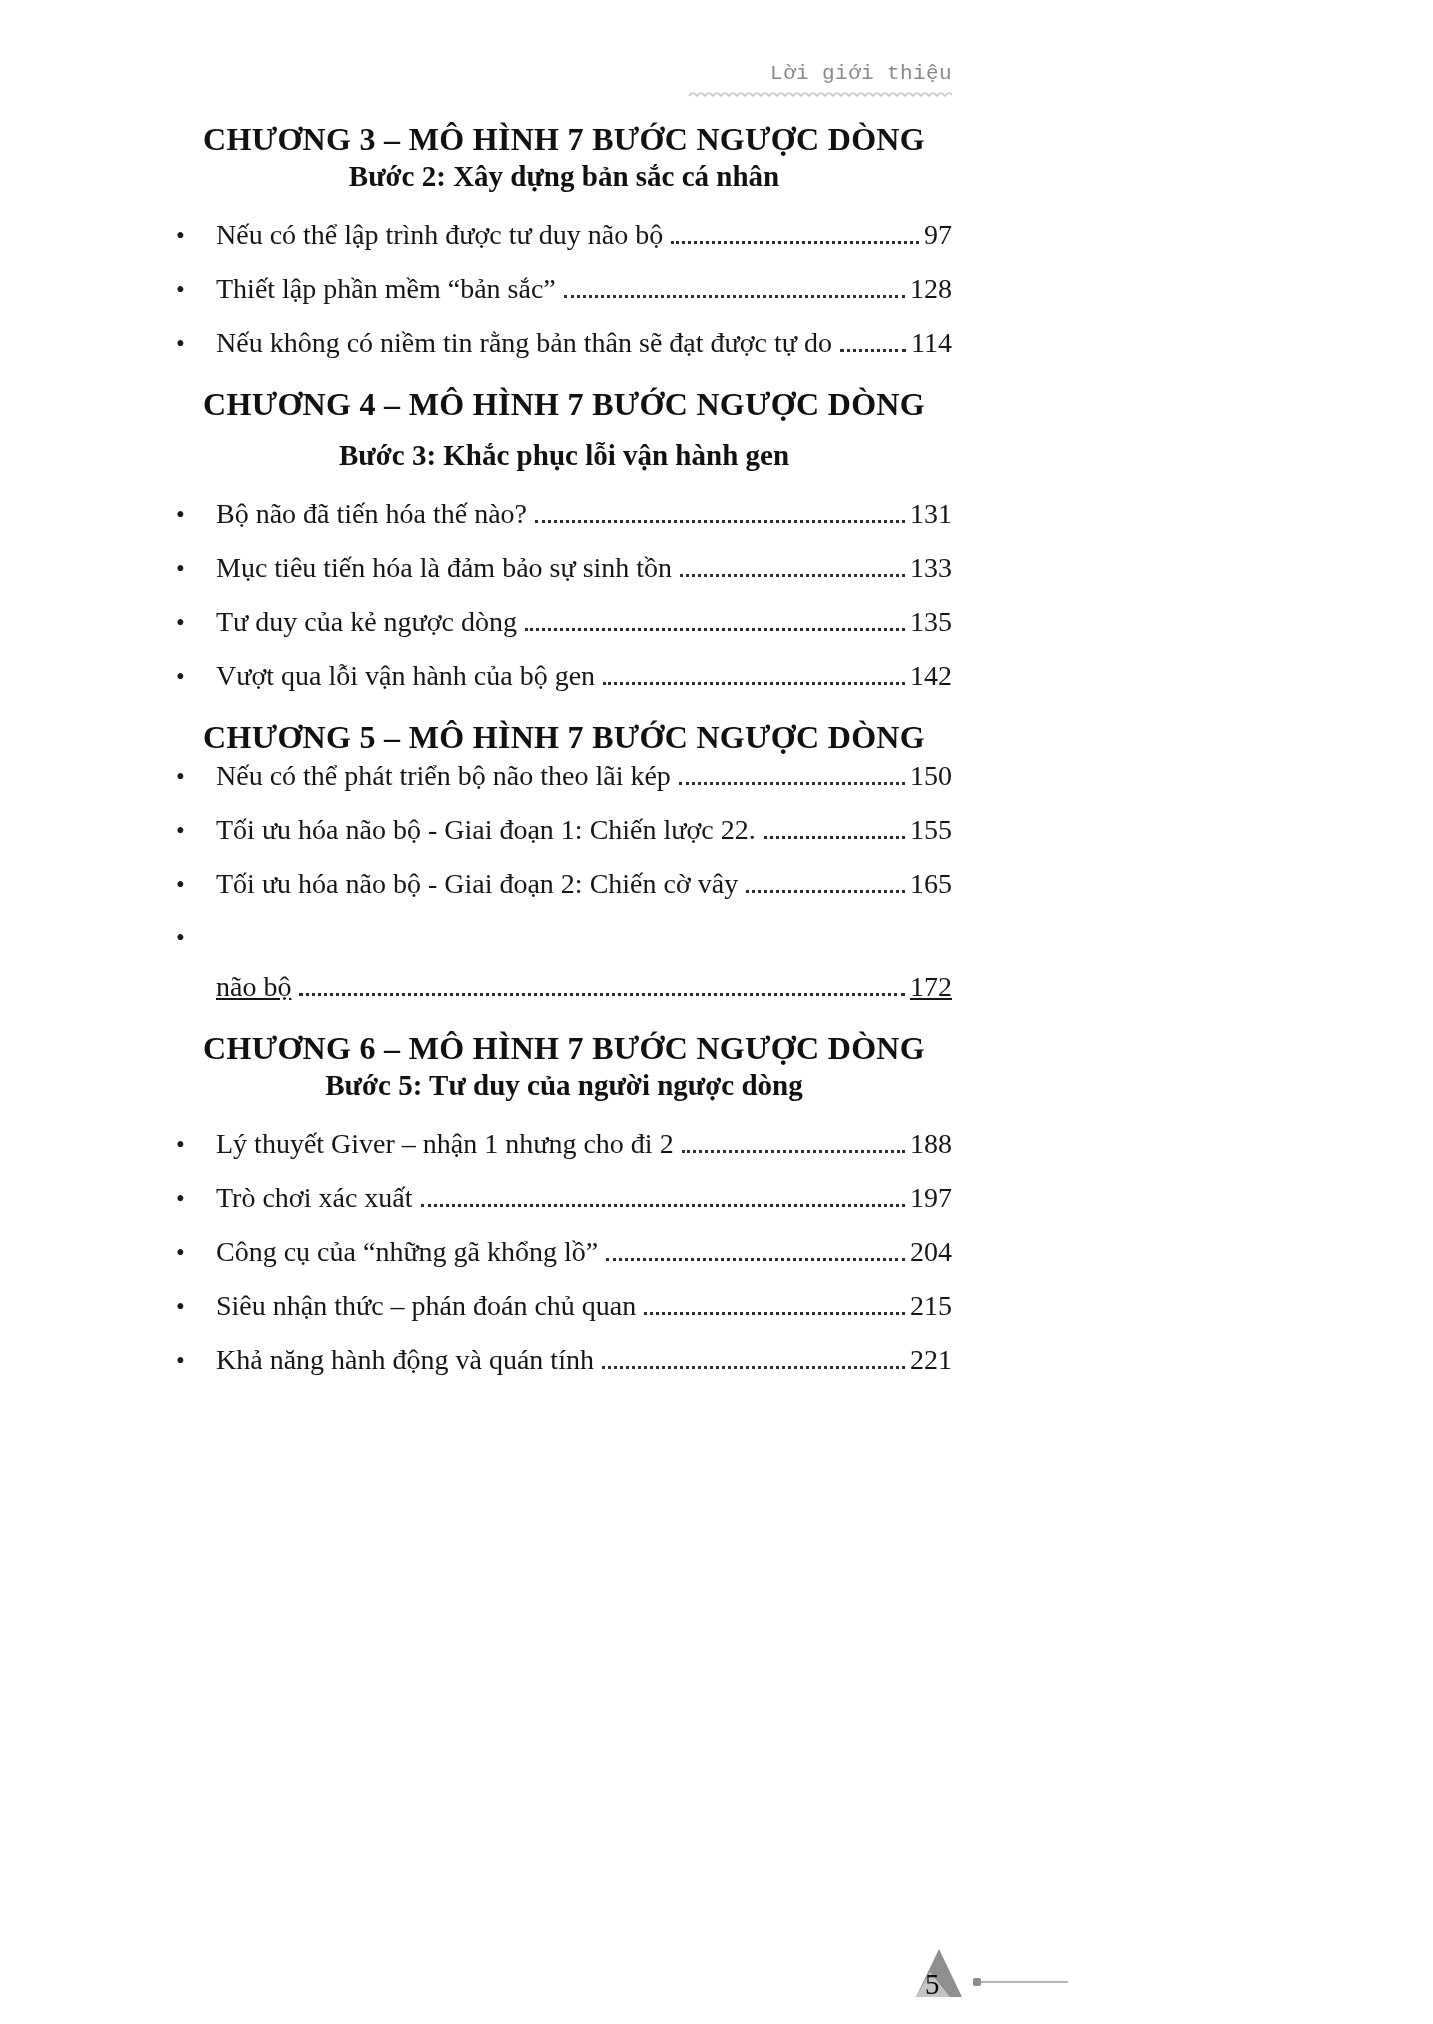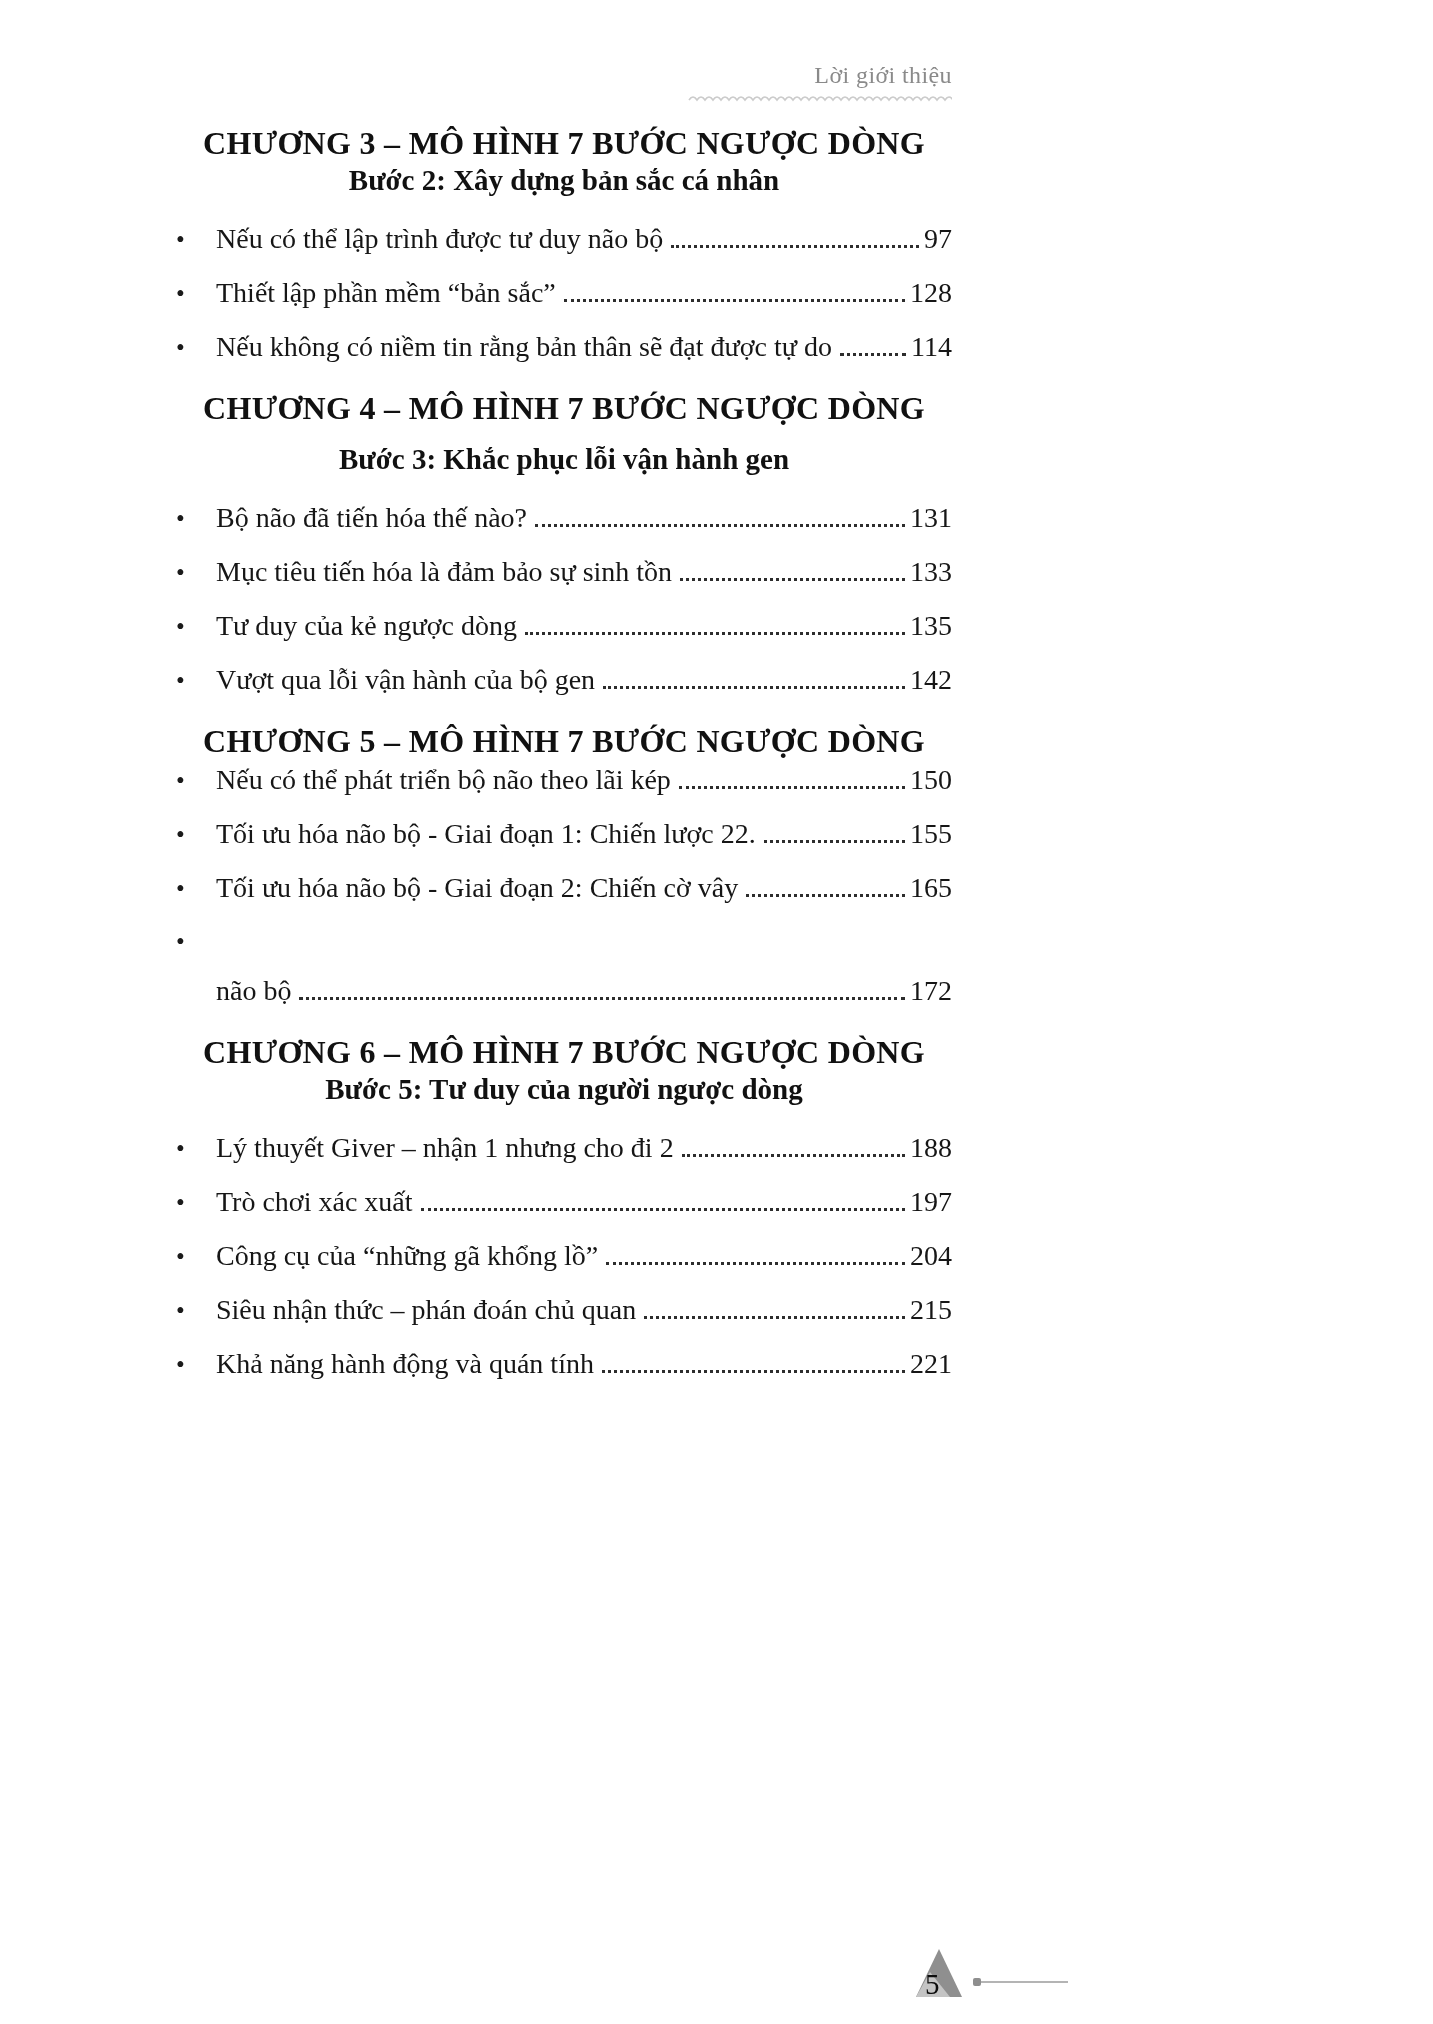--- a/index.html
+++ b/index.html
@@ -17,22 +17,22 @@
   .content {
     position: absolute;
     left: 176px;
     top: 0;
     width: 776px;
   }
 
   
   .doc-header { margin-top: 62px; text-align: right; }
   .doc-header .label {
-    font-family: Liberation Serif, serif;
-    font-size: 24px;
+    font-family: Liberation Mono, monospace;
+    font-size: 21px;
     color: #8a8a8a;
     letter-spacing: 0.4px;
   }
   .wave-wrap { margin-top: 3px; display: flex; justify-content: flex-end; }
 
   
   .toc-section { margin-top: 24px; }
   .toc-section:first-of-type { margin-top: 22px; }
   .chapter-title {
     font-size: 32px;
@@ -62,21 +62,21 @@
   .bullet { flex: 0 0 40px; width: 40px; font-size: 25px; color: #1a1a1a; }
   .entry-text { flex: 0 1 auto; }
   .leader {
     flex: 1 1 auto;
     min-width: 10px;
     height: 0;
     border-bottom: 3px dotted #2d2d2d;
     margin: 0 5px 0 8px;
   }
   .entry-page { flex: 0 0 auto; }
-  .toc-item.continuation { margin-top: -4px; }
+  .toc-item.continuation { margin-top: -4px; text-decoration: underline; }
   .toc-item.continuation .bullet { visibility: hidden; }
 
   
   .footer {
     position: absolute;
     left: 916px;
     top: 1948px;
     display: flex;
     align-items: flex-end;
   }

